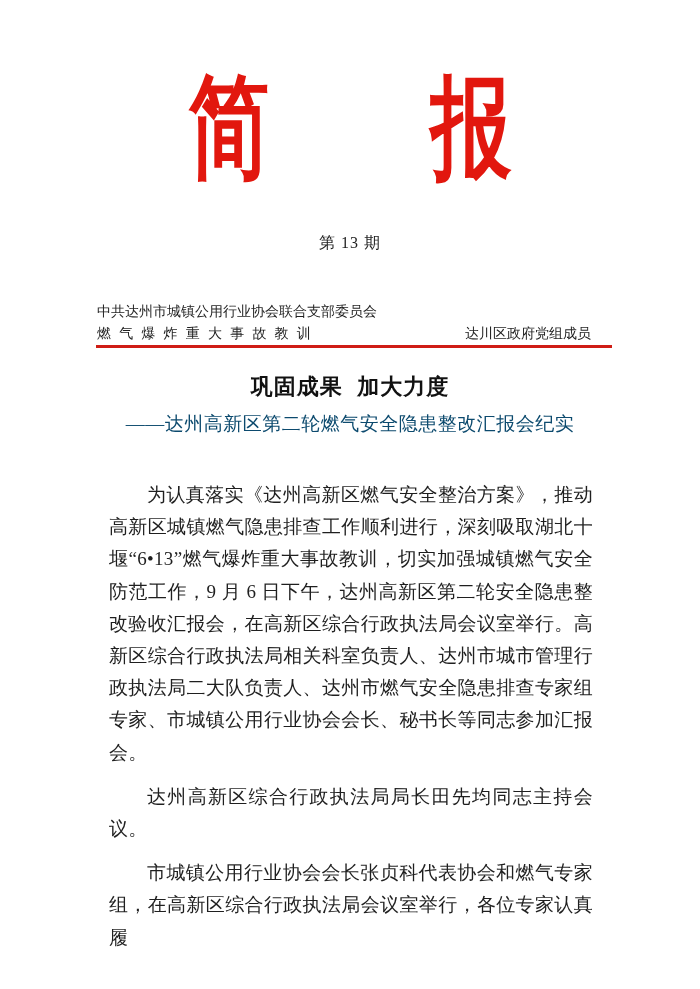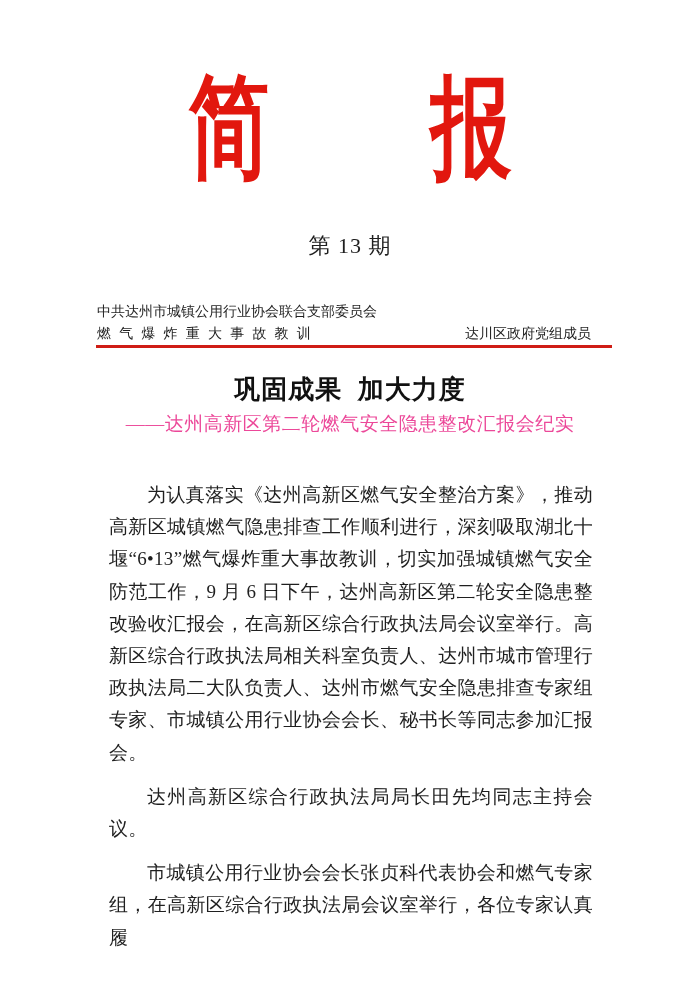--- a/index.html
+++ b/index.html
@@ -19,50 +19,50 @@
     color:#e2170e;
   }
   .masthead .mast-char{
     display:inline-block;
     transform:scaleX(0.72);
     transform-origin:center;
   }
   
   .issue{
     position:absolute;top:233px;left:0;right:0;
-    text-align:center;font-size:22px;line-height:1.2;
+    text-align:center;font-size:16px;line-height:1.2;
     letter-spacing:1px;
   }
   
   .org-block{
     position:absolute;top:301px;left:97px;
     font-size:14px;line-height:22px;
   }
   .org-line2{letter-spacing:8.2px;}
   .issue-date{
     position:absolute;top:323px;right:109px;
     font-size:14px;line-height:22px;
   }
   .red-rule{
     position:absolute;top:345px;left:96px;
     width:516px;height:3px;background:#cf1d15;
   }
   
   .article-title{
     position:absolute;top:374px;left:0;right:0;
     text-align:center;
-    font-size:26px;font-weight:bold;line-height:1.2;
+    font-size:22px;font-weight:bold;line-height:1.2;
     word-spacing:8px;letter-spacing:1px;
     color:#111;
   }
   .article-subtitle{
     position:absolute;top:413px;left:0;right:0;
     text-align:center;
     font-size:19px;line-height:1.2;letter-spacing:0.5px;
-    color:#ec4899;
+    color:#0c4a6e;
   }
   
   .body-text{
     position:absolute;top:467px;left:97px;width:508px;
   }
   .body-text p{
     margin:12px;
     font-size:19px;line-height:32.2px;
     text-align:justify;
     text-indent:2em;

